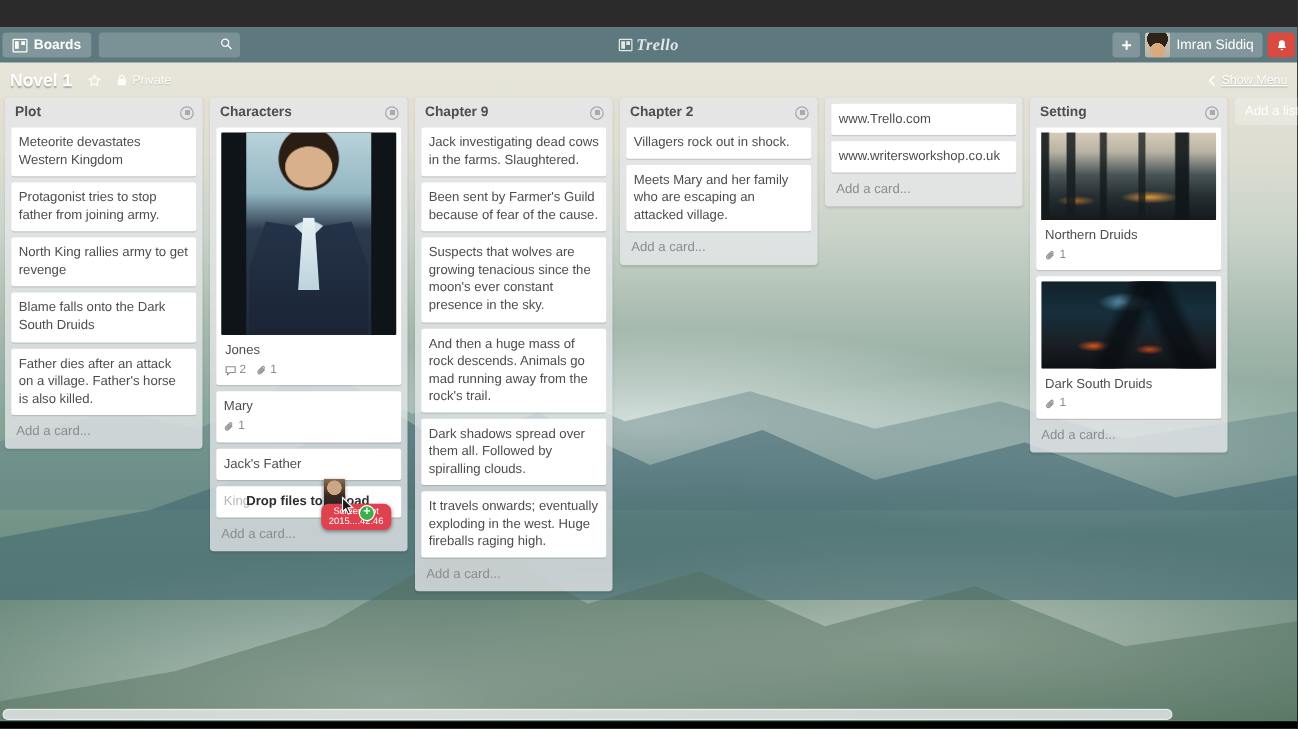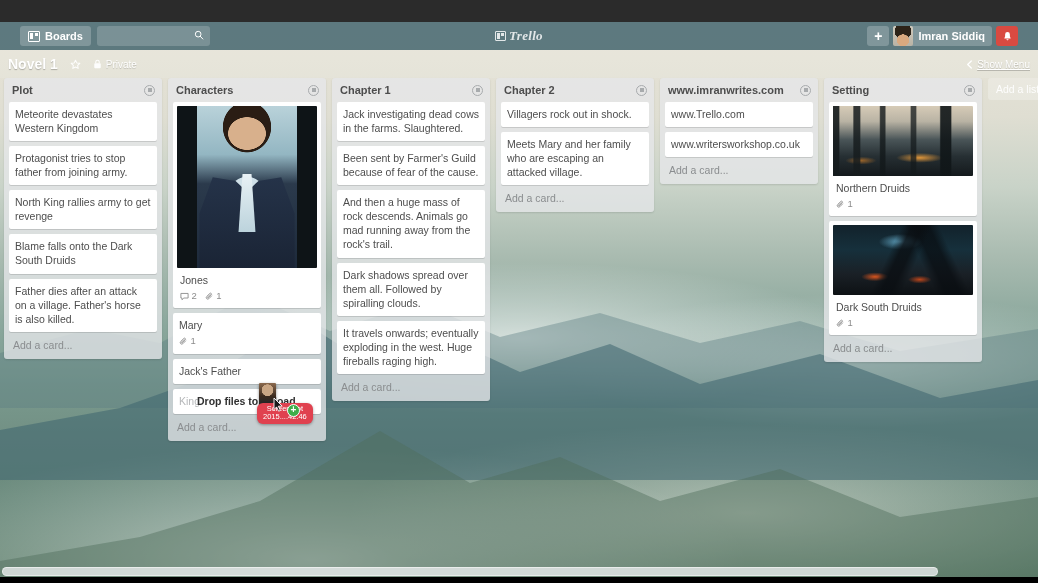--- a/index.html
+++ b/index.html
@@ -30,21 +30,21 @@
   .ridge svg { display: block; }
 
   
   .topbar {
     position: absolute; top: 0; left: 0; right: 0; height: 22px;
     background: #2b2b2b;
   }
   .header {
     position: absolute; top: 22px; left: 0; right: 0; height: 28px;
     background: rgba(70,104,112,.86);
-    display: flex; align-items: center; padding: 0 20px;
+    display: flex; align-items: center; padding: 0 2px;
   }
   .hdr-btn {
     display: flex; align-items: center; gap: 5px;
     height: 20px; padding: 0 8px; border-radius: 3px;
     background: rgba(255,255,255,.22);
     color: #fff; font-size: 11px; font-weight: bold;
     cursor: pointer; white-space: nowrap;
   }
   .boards-glyph {
     width: 12px; height: 11px; border: 1.5px solid #fff; border-radius: 1px;
@@ -107,21 +107,21 @@
     height: 20px; padding: 0 7px 0 0; border-radius: 3px;
     background: rgba(255,255,255,.22); cursor: pointer;
   }
   .avatar {
     width: 20px; height: 20px; border-radius: 2px; flex: none;
     background:
       radial-gradient(circle at 50% 72%, #d9a97f 0 34%, rgba(0,0,0,0) 35%),
       radial-gradient(circle at 50% 26%, #2d2318 0 46%, rgba(0,0,0,0) 47%),
       linear-gradient(#cfcabd, #b9b3a5);
   }
-  .member-name { color: #fff; font-size: 11px; font-weight: bold; white-space: nowrap; }
+  .member-name { color: #fff; font-size: 11px; font-weight: normal; white-space: nowrap; }
   .bell {
     width: 22px; height: 20px; border-radius: 3px; background: #d94a41;
     display: flex; align-items: center; justify-content: center; cursor: pointer;
   }
 
   
   .board-header {
     position: absolute; top: 50px; left: 0; right: 0; height: 28px;
     display: flex; align-items: center; padding: 0 8px;
     background: rgba(255,255,255,.10);
@@ -475,29 +475,32 @@
               <path d="M1 1l8.2 8.2H5.4l2 4.2-1.8.8-2-4.3L1 12.6z" fill="#1a1a1a" stroke="#fff" stroke-width=".9"></path>
             </svg>
           </span>
         </div>
       </div>
       <div class="add-card">Add a card...</div>
     </div>
 
     <div class="list">
       <div class="list-head">
-        <span class="list-title">Chapter 1</span>
+        <span class="list-title">Chapter 9</span>
         <span class="list-menu"></span>
       </div>
       <div class="cards">
         <div class="card">
           <div class="card-title">Jack investigating dead cows in the farms. Slaughtered.</div>
         </div>
         <div class="card">
           <div class="card-title">Been sent by Farmer's Guild because of fear of the cause.</div>
+        </div>
+        <div class="card">
+          <div class="card-title">Suspects that wolves are growing tenacious since the moon's ever constant presence in the sky.</div>
         </div>
         <div class="card">
           <div class="card-title">And then a huge mass of rock descends. Animals go mad running away from the rock's trail.</div>
         </div>
         <div class="card">
           <div class="card-title">Dark shadows spread over them all. Followed by spiralling clouds.</div>
         </div>
         <div class="card">
           <div class="card-title">It travels onwards; eventually exploding in the west. Huge fireballs raging high.</div>
         </div>
@@ -515,24 +518,20 @@
           <div class="card-title">Villagers rock out in shock.</div>
         </div>
         <div class="card">
           <div class="card-title">Meets Mary and her family who are escaping an attacked village.</div>
         </div>
       </div>
       <div class="add-card">Add a card...</div>
     </div>
 
     <div class="list">
-      <div class="list-head">
-        <span class="list-title">www.imranwrites.com</span>
-        <span class="list-menu"></span>
-      </div>
       <div class="cards">
         <div class="card">
           <div class="card-title">www.Trello.com</div>
         </div>
         <div class="card">
           <div class="card-title">www.writersworkshop.co.uk</div>
         </div>
       </div>
       <div class="add-card">Add a card...</div>
     </div>

